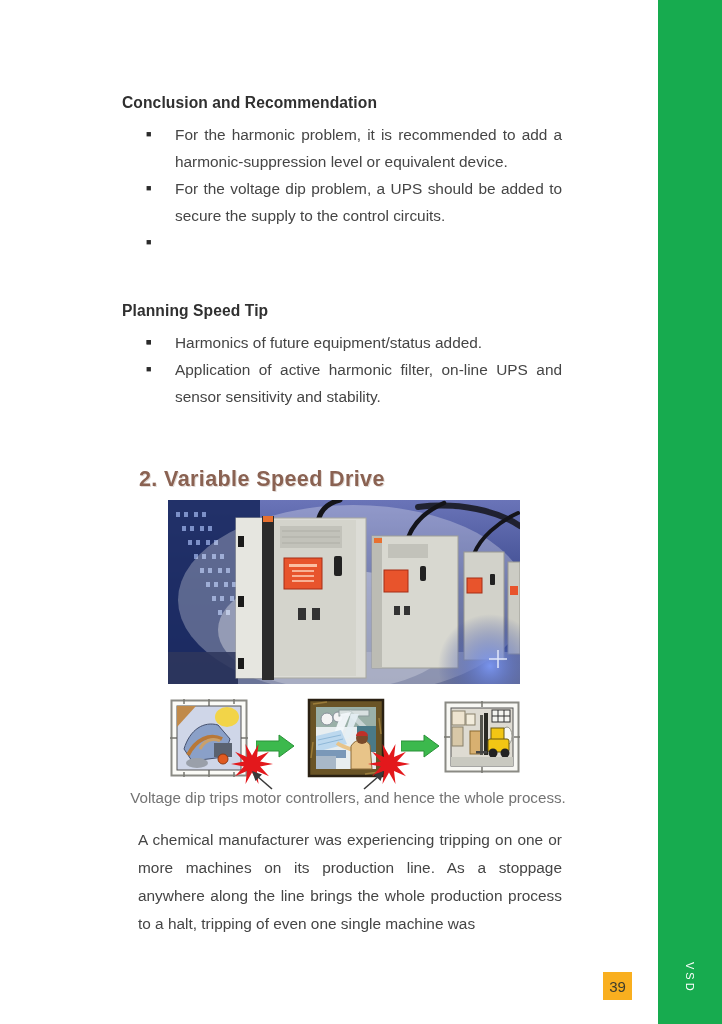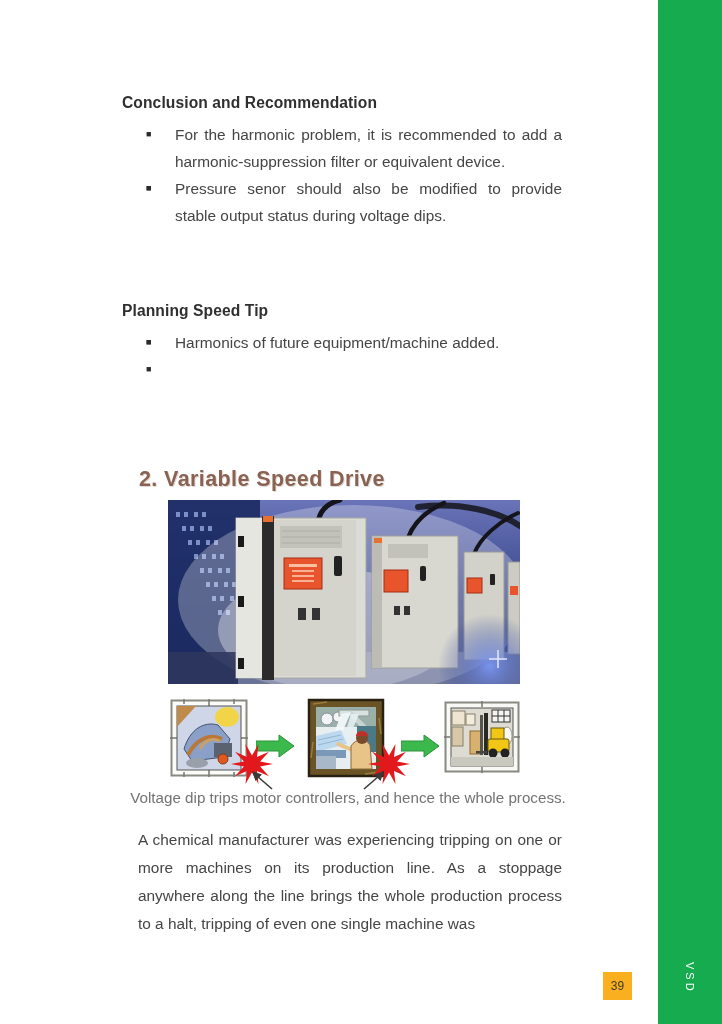--- a/index.html
+++ b/index.html
@@ -10,21 +10,21 @@
   }
   
   .green-bar { position:absolute; top:0; right:0; width:64px; height:1024px; background:#17AB4F; }
   .vsd-label {
     position:absolute; bottom:30px; left:50%; transform:translateX(-50%);
     writing-mode:vertical-rl; color:#ffffff; font-size:11px; letter-spacing:3px; font-weight:400;
   }
   
   .page-badge {
     position:absolute; left:603px; top:972px; width:29px; height:28px;
-    background:#F9AF1F; color:#3c3c2e; font-size:12px; font-weight:400;
+    background:#F9AF1F; color:#3c3c2e; font-size:15px; font-weight:400;
     display:flex; align-items:center; justify-content:center;
   }
   
   .txtcol { position:absolute; left:122px; width:440px; color:#454545; font-size:15.4px; }
   .txtcol h3 { margin:0 0 9px 0; font-size:15.6px; font-weight:700; color:#303030; letter-spacing:.1px; }
   .txtcol ul { margin:0; padding:0; list-style:none; }
   .txtcol li { position:relative; padding-left:53px; line-height:27px; text-align:justify; }
   .blt { position:absolute; left:24px; top:0; font-size:9px; color:#2b2b2b; line-height:27px; }
   #conclusion-section { top:94px; }
   #planning-section { top:302px; }
@@ -55,32 +55,32 @@
   #problem-section p { margin:8px 0 0 16px; line-height:28px; text-align:justify; }
 </style>
 </head>
 <body>
 
 <div class="page">
 
   <div class="txtcol" id="conclusion-section">
     <h3>Conclusion and Recommendation</h3>
     <ul>
-      <li><span class="blt">■</span><span>For the harmonic problem, it is recommended to add a harmonic-suppression filter or equivalent device.</span></li>
+      <li><span class="blt">■</span><span>For the harmonic problem, it is recommended to add a harmonic-suppression level or equivalent device.</span></li>
+      <li><span class="blt">■</span><span>For the voltage dip problem, a UPS should be added to secure the supply to the control circuits.</span></li>
       <li><span class="blt">■</span></li>
-      <li><span class="blt">■</span><span>Pressure senor should also be modified to provide stable output status during voltage dips.</span></li>
     </ul>
   </div>
 
   <div class="txtcol" id="planning-section">
     <h3>Planning Speed Tip</h3>
     <ul>
       <li><span class="blt">■</span></li>
-      <li><span class="blt">■</span><span>Harmonics of future equipment/machine added.</span></li>
-      <li><span class="blt">■</span></li>
+      <li><span class="blt">■</span><span>Harmonics of future equipment/status added.</span></li>
+      <li><span class="blt">■</span><span>Application of active harmonic filter, on-line UPS and sensor sensitivity and stability.</span></li>
     </ul>
   </div>
 
   <h2 class="vsd-h2">2. Variable Speed Drive</h2>
 
   <div class="photo">
     <svg width="352" height="184" viewBox="0 0 352 184">
       <defs>
         <linearGradient id="bgGrad" x1="0" y1="0" x2="0" y2="1">
           <stop offset="0" stop-color="#6a74b8"></stop>

